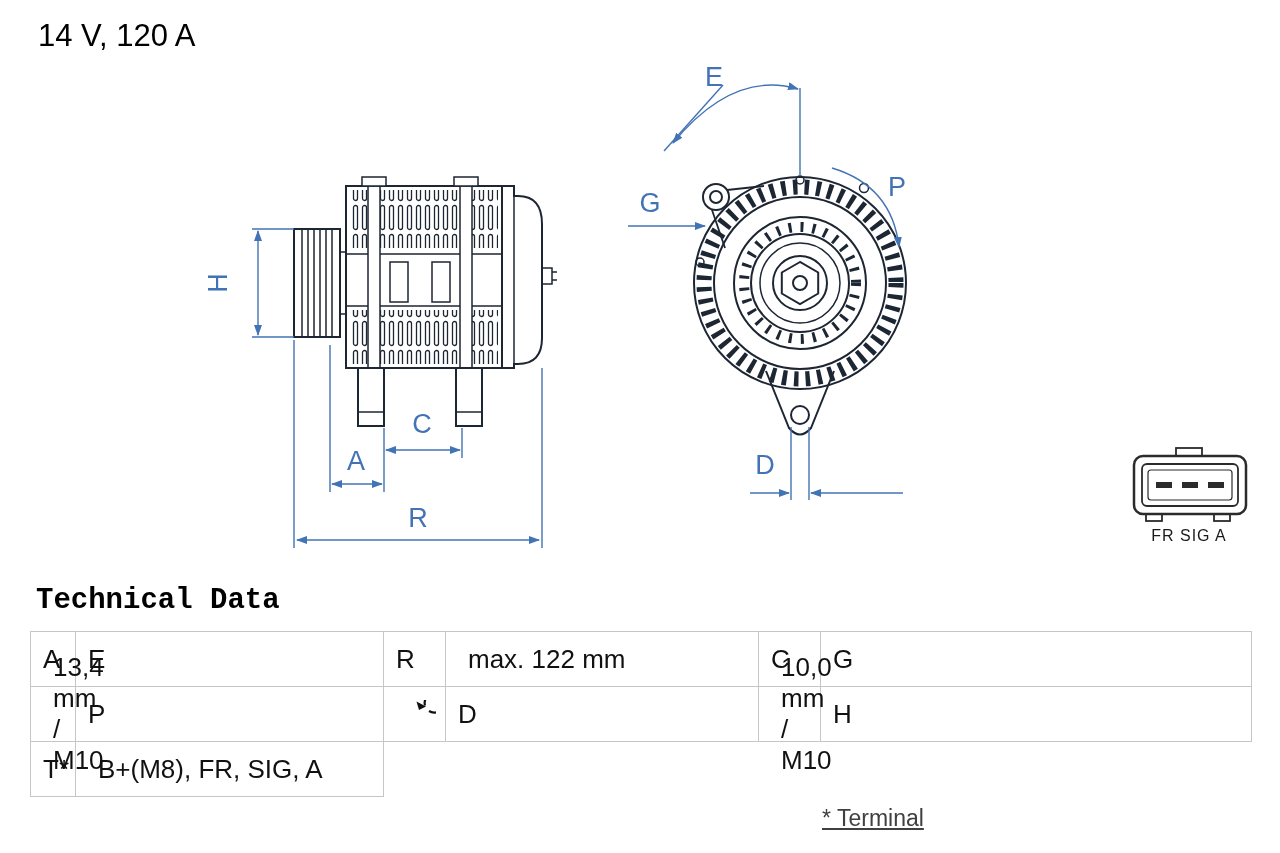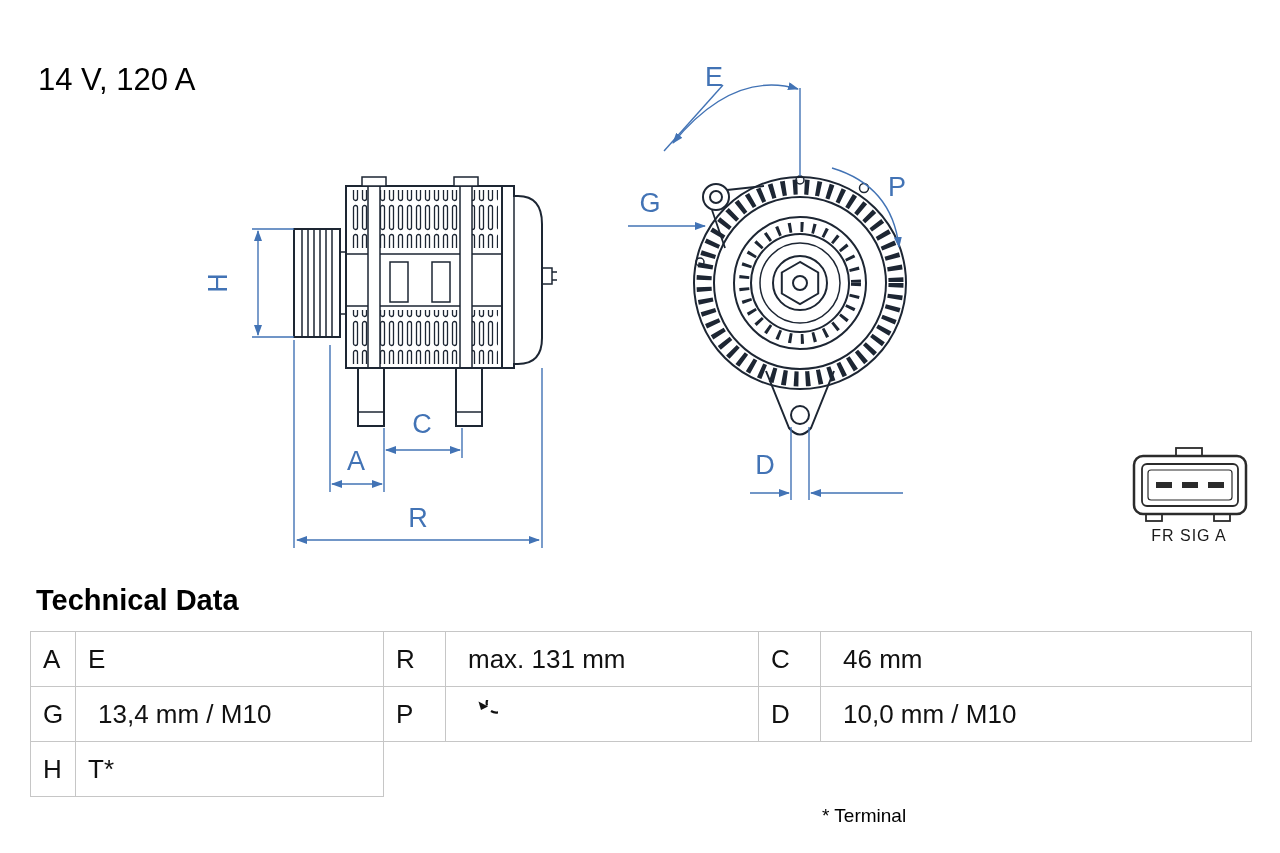--- a/index.html
+++ b/index.html
@@ -1,30 +1,30 @@
 <!DOCTYPE html>
 <html><head>
 <meta charset="utf-8">
 <style>
   html,body{margin:0;padding:0;background:#fff;}
   .page{position:relative;width:1280px;height:853px;background:#fff;overflow:hidden;
         font-family:"Liberation Sans",sans-serif;color:#111;}
-  .title{position:absolute;left:38px;top:18px;font-size:31px;font-weight:400;color:#000;margin-top:44px;}
+  .title{position:absolute;left:38px;top:18px;font-size:31px;font-weight:400;color:#000;}
   svg.drawing{position:absolute;left:0;top:0;}
   .dim{font-family:"Liberation Sans",sans-serif;font-size:27px;fill:#4273b5;}
   .pin-label{font-family:"Liberation Sans",sans-serif;font-size:16px;fill:#1a1a1a;letter-spacing:1px;}
   .tech{position:absolute;left:30px;top:584px;width:1222px;}
-  .tech-heading{margin:0 0 14px 6px;font-size:29px;font-weight:700;color:#000;}
+  .tech-heading{margin:0 0 14px 6px;font-size:29px;font-weight:700;color:#000;font-family:Liberation Mono, monospace;}
   .tbl{display:grid;grid-template-columns:45px 308px 62px 313px 62px auto;
        border-top:1px solid #c6c6c6;border-left:1px solid #c6c6c6;}
   .cell{height:54px;display:flex;align-items:center;font-size:26px;
         border-right:1px solid #c6c6c6;border-bottom:1px solid #c6c6c6;}
   .cell.k{padding-left:12px;}
   .cell.v{padding-left:22px;}
-  .footnote{margin:8px 0 0 792px;font-size:19px;color:#000000;}
+  .footnote{margin:8px 0 0 792px;font-size:23px;color:#404040;text-decoration:underline;}
   .rot-icon{display:block;}
 </style>
 </head>
 <body>
 
 <div class="page">
 
   <div class="title">14 V, 120 A</div>
 
   <svg class="drawing" width="1280" height="570" viewBox="0 0 1280 570">
@@ -136,35 +136,35 @@
     <text class="pin-label" x="1189" y="541" text-anchor="middle">FR SIG A</text>
   </svg>
 
   <div class="tech">
     <div class="tech-heading">Technical Data</div>
     <div class="tbl">
 
       <div class="cell k">A</div>
       <div class="cell k">E</div>
       <div class="cell k">R</div>
-      <div class="cell v">max. 131 mm</div>
+      <div class="cell v">max. 122 mm</div>
 
       <div class="cell k">C</div>
-      <div class="cell v">46 mm</div>
       <div class="cell k">G</div>
       <div class="cell v">13,4 mm / M10</div>
       <div class="cell k">P</div>
       <div class="cell v">
         <svg class="rot-icon" width="30" height="28" viewBox="0 0 30 28">
           <path d="M19,5.5 A9.5,9.5 0 1 1 23,11" fill="none" stroke="#111" stroke-width="2.2"></path>
           <polygon points="20,6.5 10.5,1.5 13,10" fill="#111"></polygon>
         </svg>
       </div>
 
       <div class="cell k">D</div>
       <div class="cell v">10,0 mm / M10</div>
       <div class="cell k">H</div>
       <div class="cell k">T*</div>
+      <div class="cell v">B+(M8), FR, SIG, A</div>
     </div>
     <div class="footnote">* Terminal</div>
   </div>
 
 </div>
 
 </body></html>

